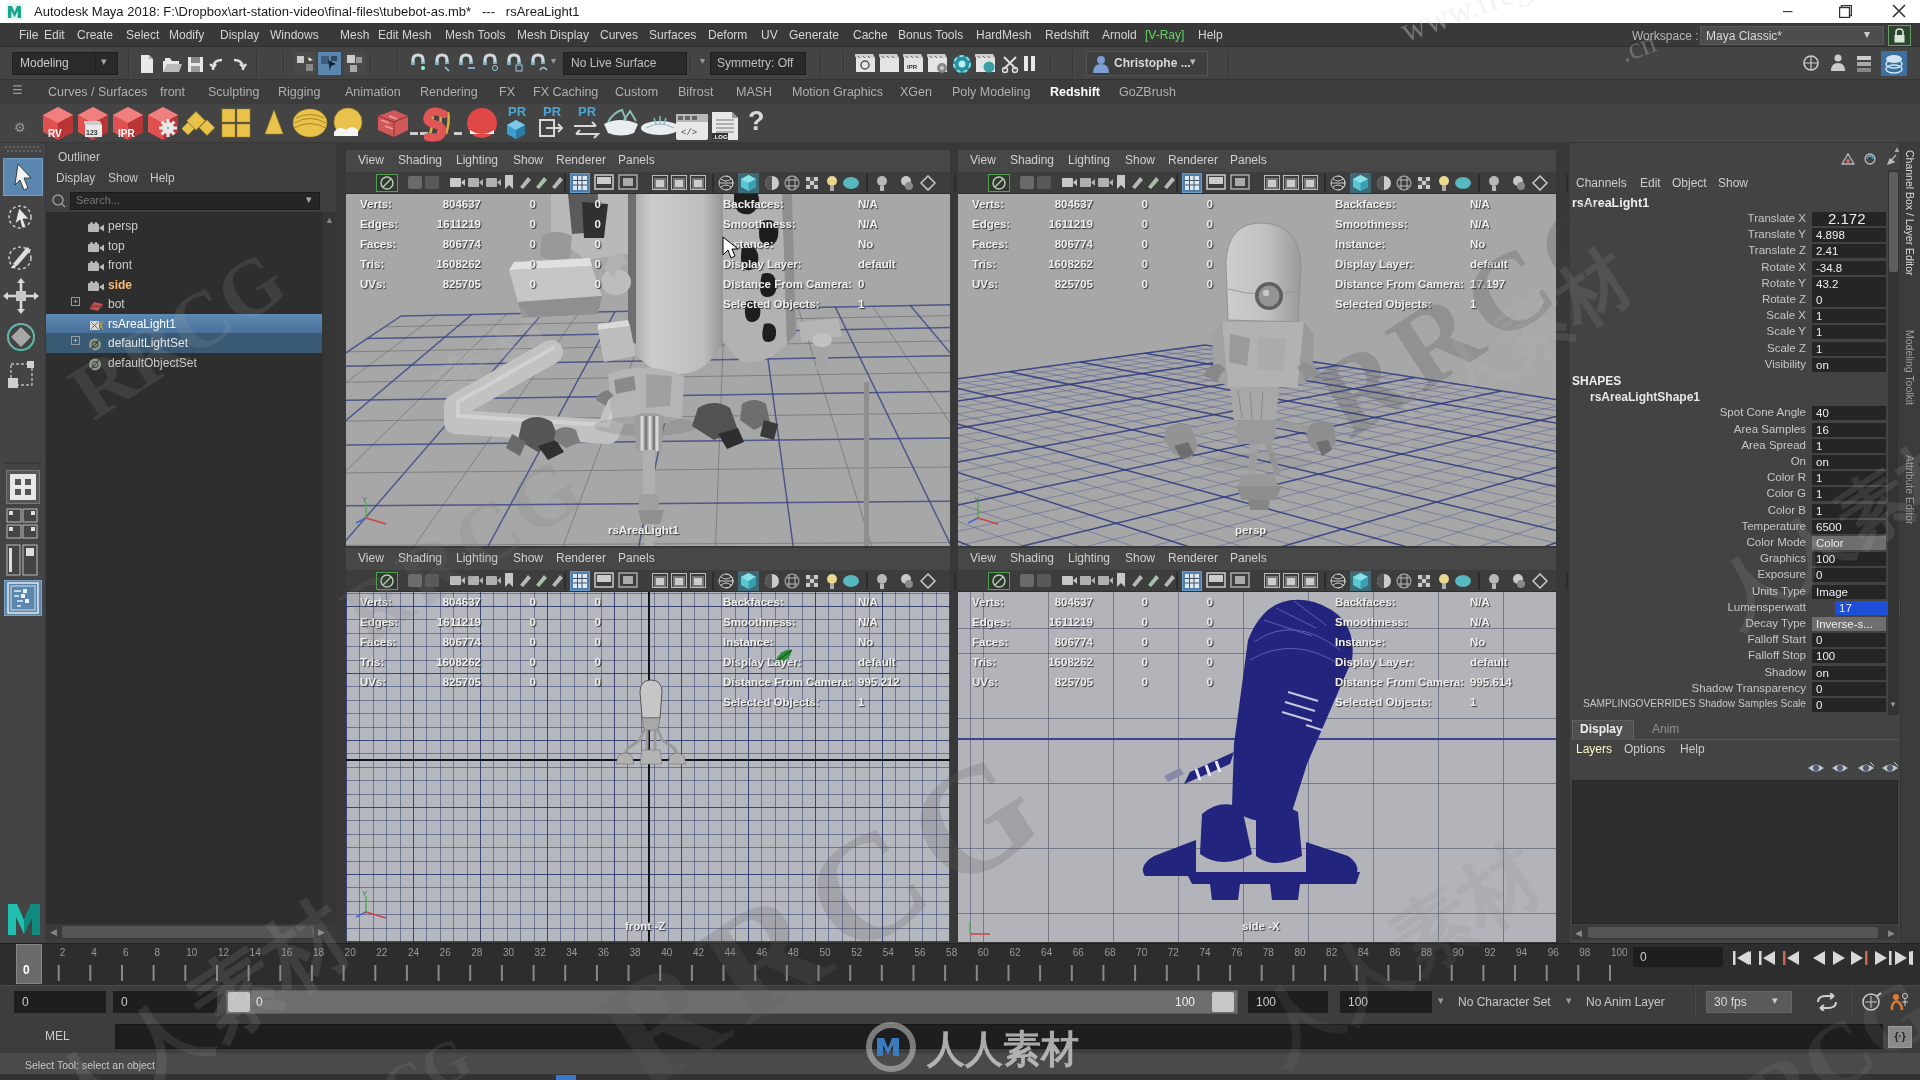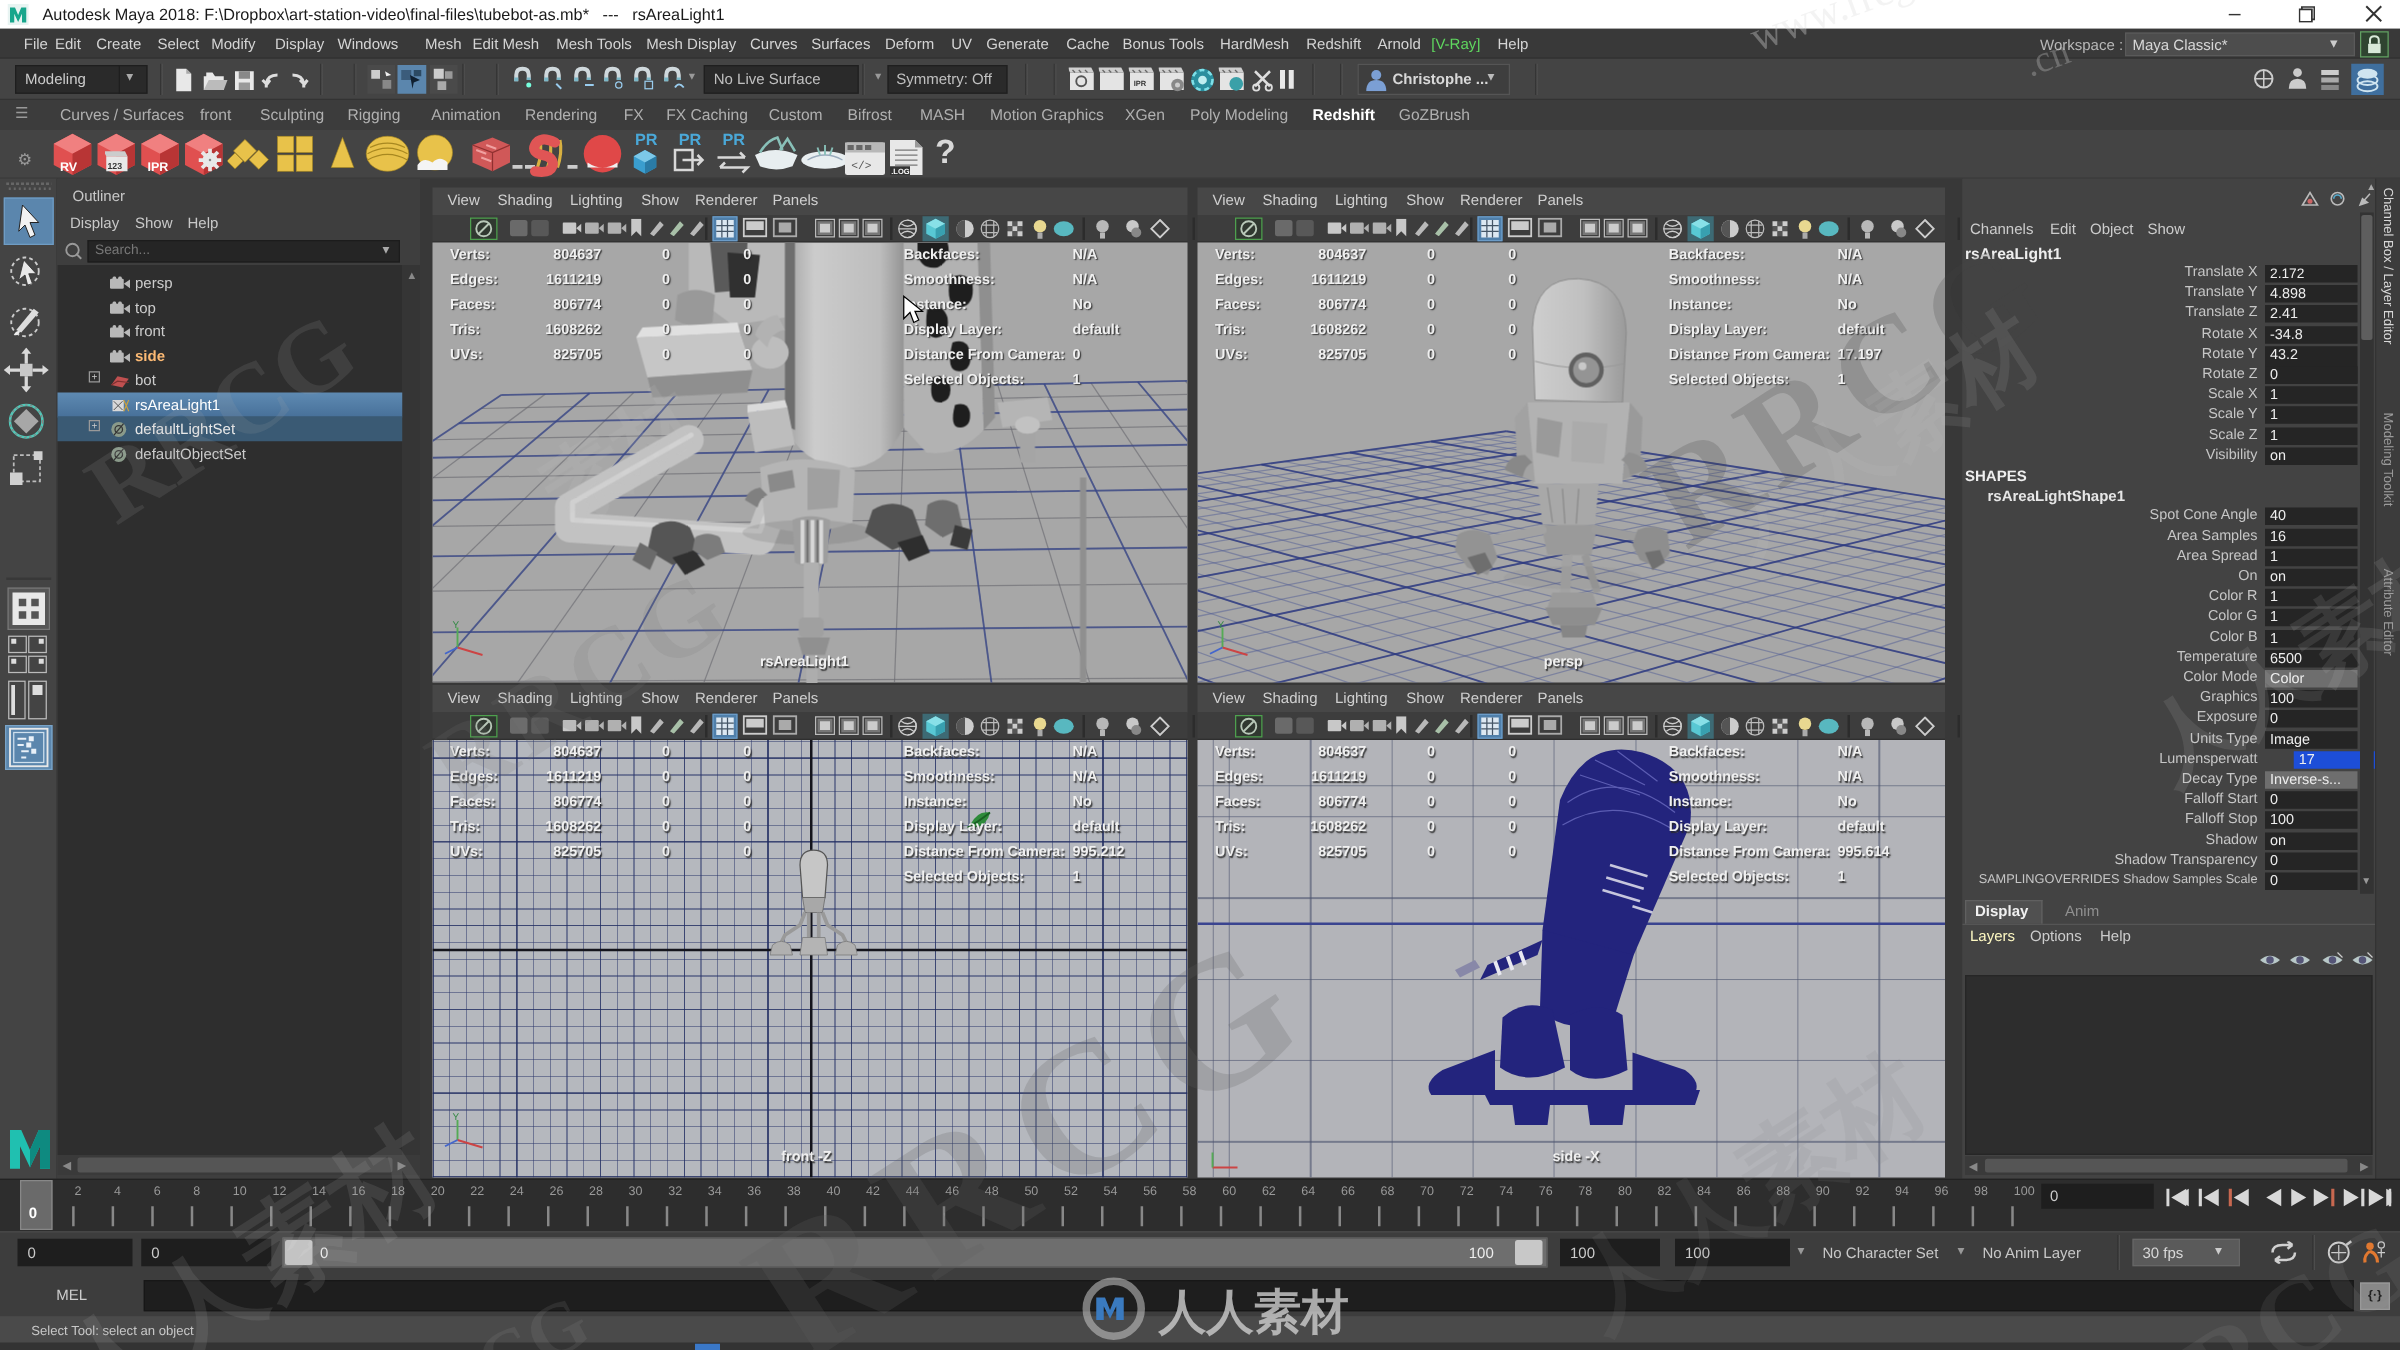--- a/index.html
+++ b/index.html
@@ -1477,21 +1477,21 @@
       <path d="M27 7 a3 3 0 0 1 6 0" fill="none" stroke="#5ac" stroke-width="1.3"></path>
       <path d="M48 12 L56 3 M48 12 l2 -5 l4 3 Z" stroke="#bbb" fill="#bbb" stroke-width="1.2"></path>
     </svg>
     <div class="t" style="left:1576px;top:176px;font-size:12px;color:#cccccc;font-weight:normal;">Channels</div>
     <div class="t" style="left:1640px;top:176px;font-size:12px;color:#cccccc;font-weight:normal;">Edit</div>
     <div class="t" style="left:1672px;top:176px;font-size:12px;color:#cccccc;font-weight:normal;">Object</div>
     <div class="t" style="left:1718px;top:176px;font-size:12px;color:#cccccc;font-weight:normal;">Show</div>
     <div class="t" style="left:1572px;top:196px;font-size:12.5px;color:#eeeeee;font-weight:bold;">rsAreaLight1</div>
     <div class="t" style="left:1570px;top:212px;width:236px;text-align:right;font-size:11.5px;color:#c6c6c6;">Translate X</div>
     <div class="abs" style="left:1812px;top:212px;width:74px;height:14px;background:#252525;">
-      <div style="font-size:11px;color:#eeeeee;padding-left:4px;line-height:14px;white-space:nowrap;overflow:hidden;">2.172</div>
+      <div style="font-size:15px;color:#eeeeee;padding-left:16px;line-height:14px;white-space:nowrap;overflow:hidden;">2.172</div>
     </div>
     <div class="t" style="left:1570px;top:228.2px;width:236px;text-align:right;font-size:11.5px;color:#c6c6c6;">Translate Y</div>
     <div class="abs" style="left:1812px;top:228.2px;width:74px;height:14px;background:#252525;">
       <div style="font-size:11.5px;color:#eeeeee;padding-left:4px;line-height:14px;white-space:nowrap;overflow:hidden;">4.898</div>
     </div>
     <div class="t" style="left:1570px;top:244.39999999999998px;width:236px;text-align:right;font-size:11.5px;color:#c6c6c6;">Translate Z</div>
     <div class="abs" style="left:1812px;top:244.39999999999998px;width:74px;height:14px;background:#252525;">
       <div style="font-size:11.5px;color:#eeeeee;padding-left:4px;line-height:14px;white-space:nowrap;overflow:hidden;">2.41</div>
     </div>
     <div class="t" style="left:1570px;top:260.59999999999997px;width:236px;text-align:right;font-size:11.5px;color:#c6c6c6;">Rotate X</div>

